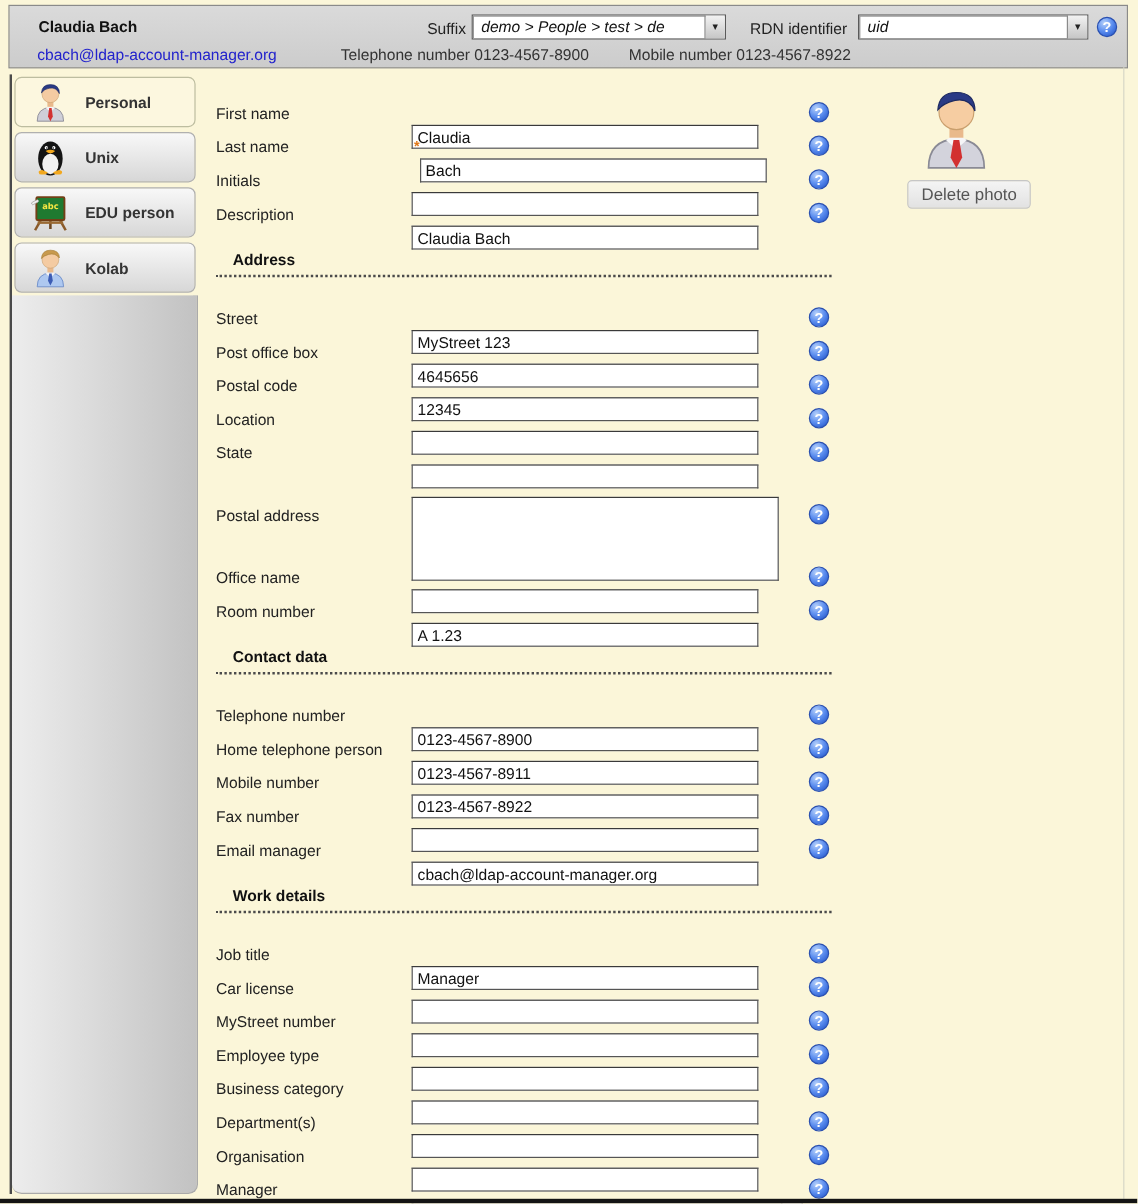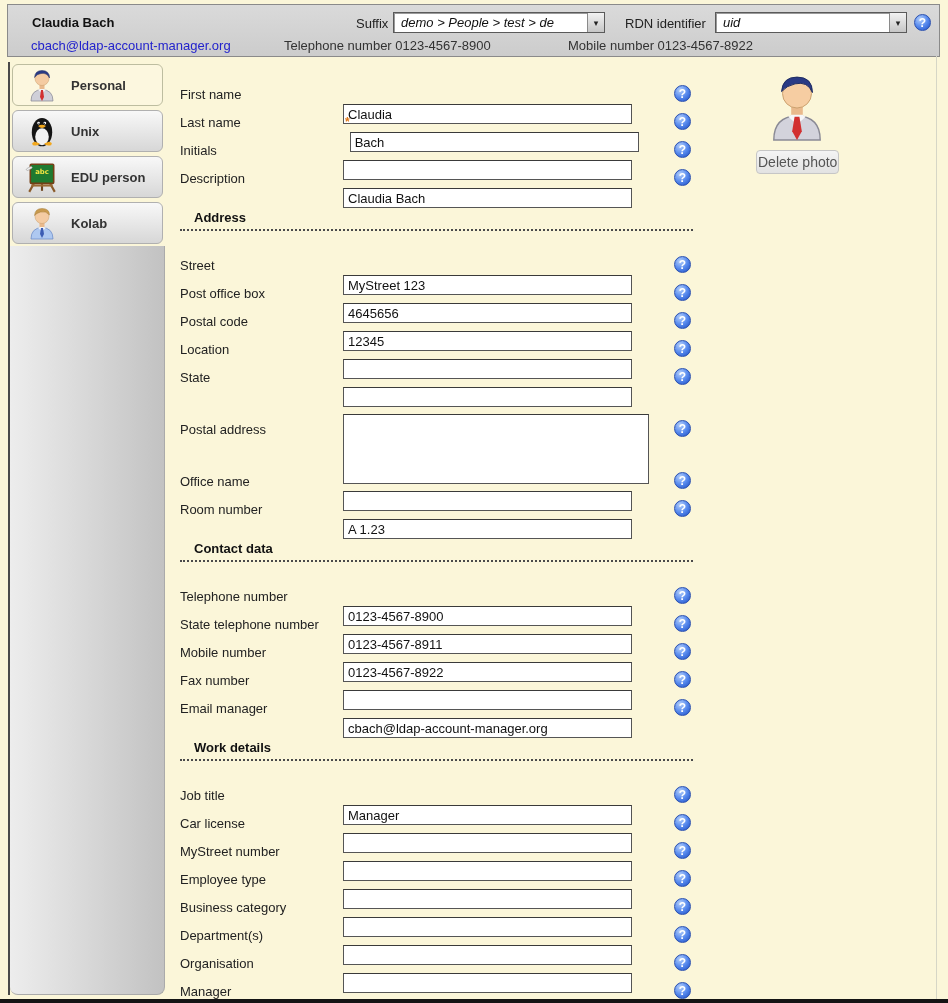--- a/index.html
+++ b/index.html
@@ -4,21 +4,21 @@
 <style>
   html,body{margin:0;padding:0;background:#fbf6d9;font-family:"Liberation Sans","DejaVu Sans",sans-serif;}
   .screen{position:relative;width:948px;height:1003px;background:#fbf6d9;overflow:hidden;}
 
   
   .titlebar{position:absolute;left:7px;top:4px;width:931px;height:51px;
     background:linear-gradient(180deg,#dadada,#cccccc);border:1px solid #8a8a8a;}
   .acct-title{position:absolute;left:24px;top:10px;font-size:13px;font-weight:bold;color:#111;}
   .email{position:absolute;left:23px;top:33px;font-size:13px;color:#2323cc;text-decoration:none;cursor:pointer;}
   .hphone{position:absolute;left:276px;top:33px;font-size:13px;color:#333;}
-  .hmobile{position:absolute;left:560px;top:33px;font-size:13px;color:#333;}
+  .hmobile{position:absolute;left:516px;top:33px;font-size:13px;color:#333;}
   .suffix-label{position:absolute;left:348px;top:11px;font-size:13px;color:#222;}
   .rdn-label{position:absolute;left:617px;top:11px;font-size:13px;color:#222;}
   .xselect{position:absolute;top:7px;height:21px;background:#fff;border:1px solid #5a5a5a;
     box-shadow:inset 1px 1px 0 #9a9a9a;display:flex;align-items:center;box-sizing:border-box;cursor:pointer;font-style:italic;}
   .suffix-select{left:385px;width:212px;}
   .rdn-select{left:707px;width:192px;}
   .xsel-val{flex:1;font-size:13px;color:#111;padding:0 4px 0 7px;white-space:nowrap;overflow:hidden;}
   .xsel-arrow,.msel-arrow{width:16px;align-self:stretch;background:linear-gradient(180deg,#f2f2f2,#c6c6c6);
     border-left:1px solid #8a8a8a;display:flex;align-items:center;justify-content:center;
     font-size:9px;color:#222;}
@@ -53,21 +53,21 @@
   .mselect{width:326px;height:21px;box-sizing:border-box;border:1px solid #5a5a5a;box-shadow:inset 1px 1px 0 #9a9a9a;
     background:#e9e9e9;display:flex;align-items:center;cursor:pointer;}
   .msel-val{flex:1;text-align:right;font-size:13px;color:#222;padding-right:8px;}
   .row-help{position:absolute;left:494px;top:50%;margin-top:-9px;}
   .sec-hdr{width:513px;border-bottom:2px dotted #4a4a4a;padding:0 0 3px 14px;margin-top:16px;margin-bottom:20px;box-sizing:border-box;}
   .sec-title{font-size:13px;font-weight:bold;color:#111;}
 
   
   .photo-box{position:absolute;left:752px;top:74px;width:120px;}
   .user-photo{display:block;margin-left:16px;}
-  .del-btn{margin-top:8px;margin-left:4px;padding:3px 1px;font-family:"Liberation Sans","DejaVu Sans",sans-serif;
+  .del-btn{margin-top:8px;margin-left:4px;padding:3px 11px;font-family:"Liberation Sans","DejaVu Sans",sans-serif;
     font-size:14px;color:#555;background:linear-gradient(180deg,#f4f4f4,#e2e2e2);
     border:1px solid #c6c6c6;border-radius:4px;cursor:pointer;}
 
   .right-line{position:absolute;left:936px;top:56px;width:1px;height:943px;background:#d6d6c6;}
   .bottom-bar{position:absolute;left:0;bottom:0;width:948px;height:4px;background:#141414;}
 </style>
 </head>
 <body>
 
 <div class="screen">
@@ -244,21 +244,21 @@
     <span class="sec-title">Contact data</span>
   </div>
       <div class="f-row">
     <span class="f-label">Telephone number</span>
     <span class="f-cell">
           <input type="text" class="txt" value="0123-4567-8900" style="">
         </span>
     <span class="help-icon row-help">?</span>
   </div>
       <div class="f-row">
-    <span class="f-label">State telephone number</span>
+    <span class="f-label">Home telephone person</span>
     <span class="f-cell">
           <input type="text" class="txt" value="0123-4567-8911" style="">
         </span>
     <span class="help-icon row-help">?</span>
   </div>
       <div class="f-row">
     <span class="f-label">Mobile number</span>
     <span class="f-cell">
           <input type="text" class="txt" value="0123-4567-8922" style="">
         </span>

